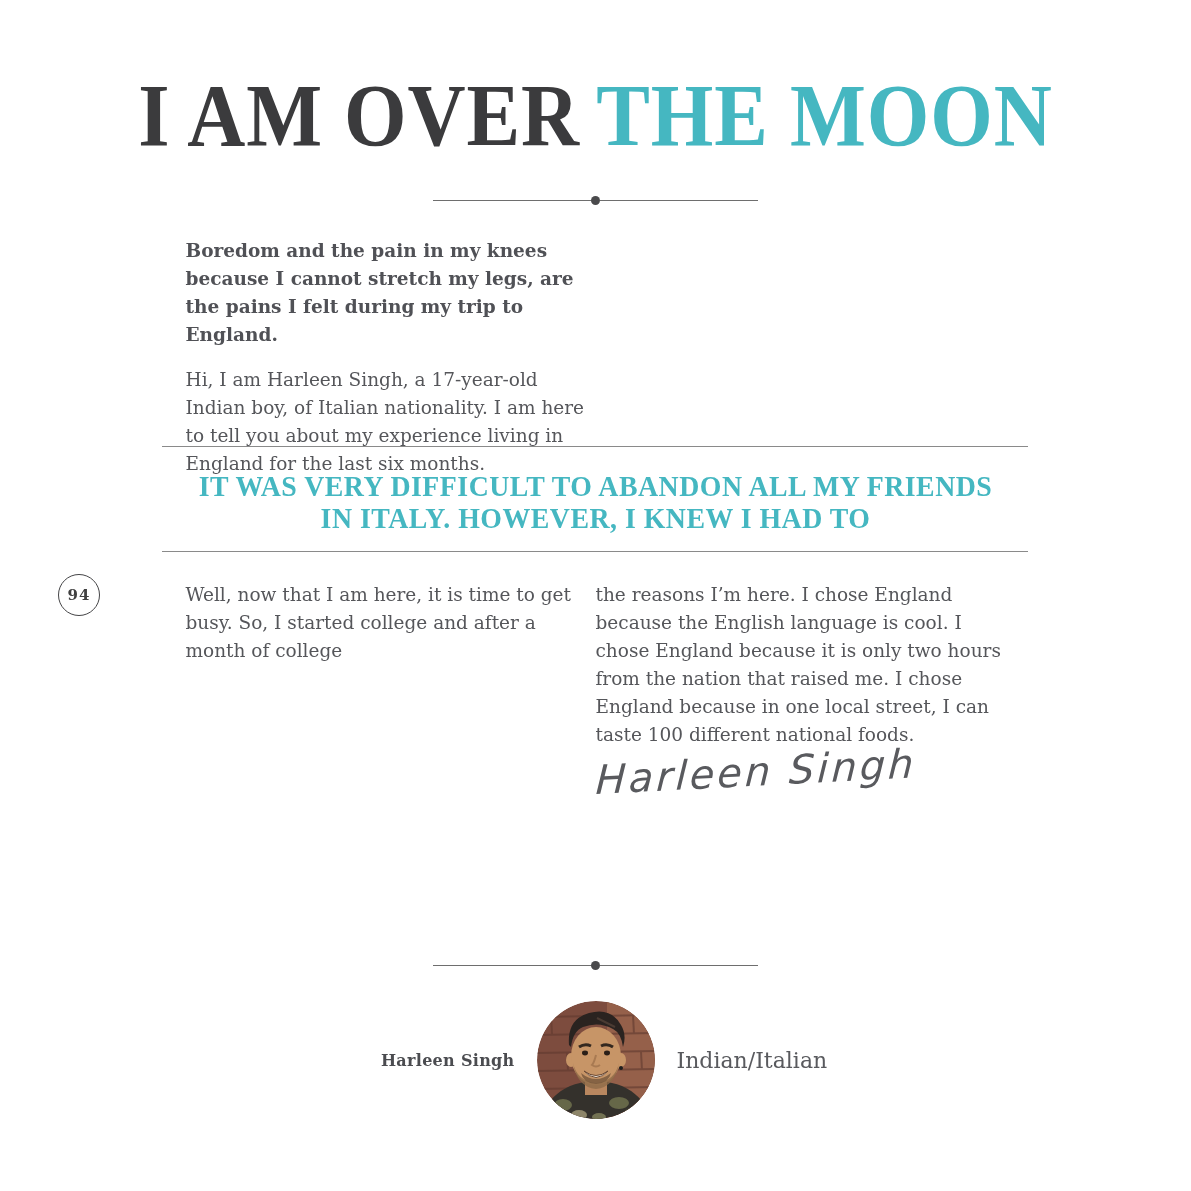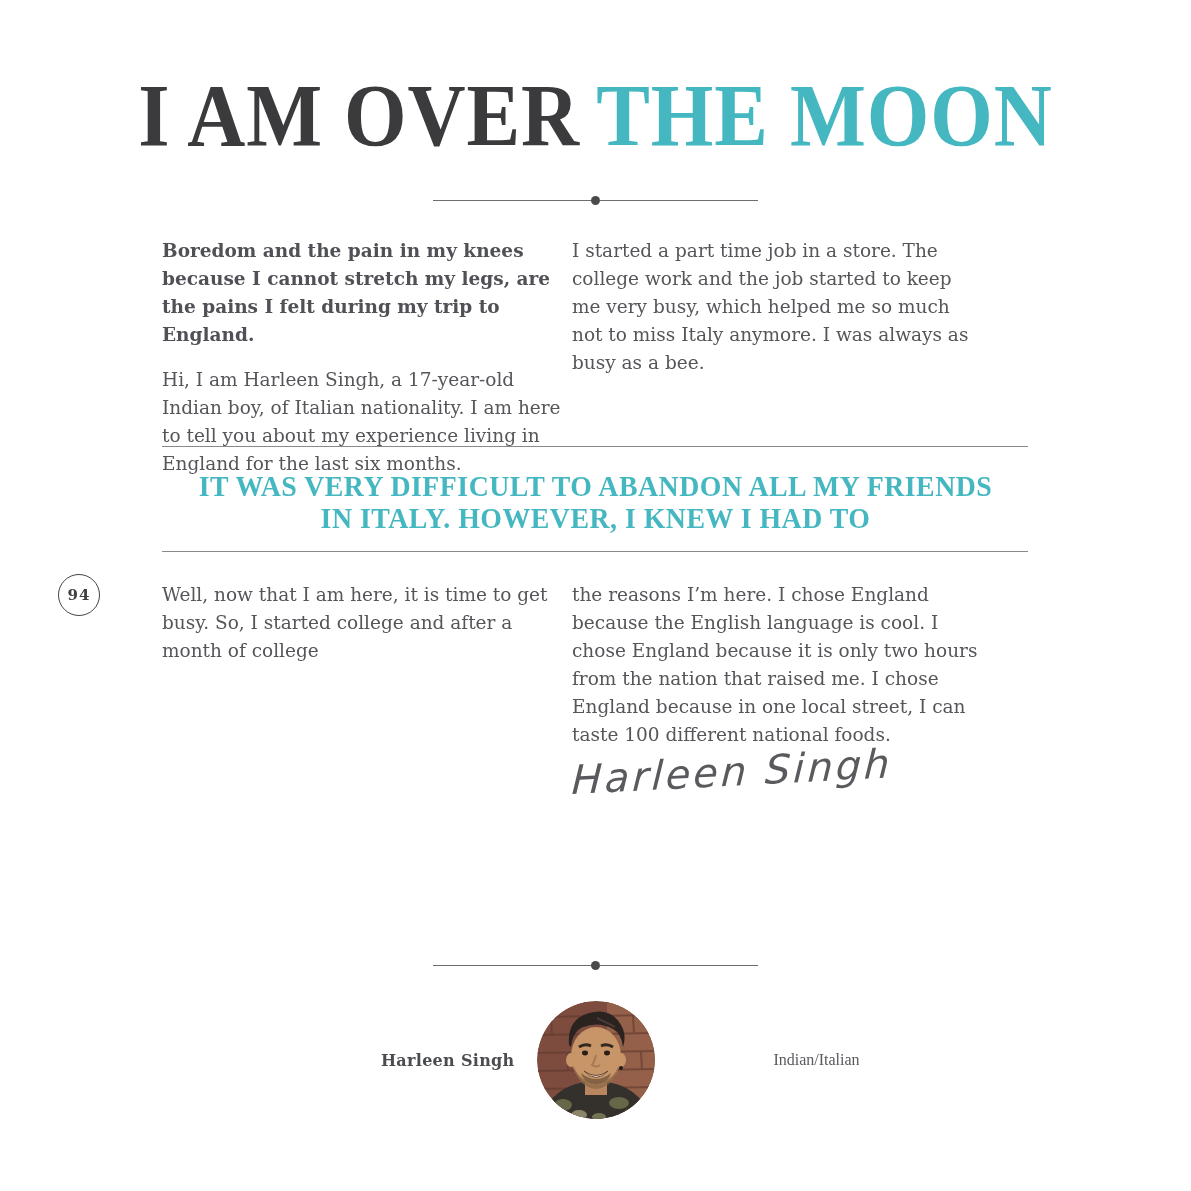--- a/index.html
+++ b/index.html
@@ -30,21 +30,21 @@
   .divider .dot{width:9px;height:9px;border-radius:50%;background:#4a4a4c;}
   .divider-top{top:196px;}
   .divider-bottom{top:961px;}
   
   .rule{position:absolute;left:162px;width:866px;height:1px;background:#8a8a8a;}
   .rule-1{top:446px;}
   .rule-2{top:551px;}
   
   .cols{
     position:absolute;left:162px;width:867px;
-    display:flex;
+    display:flex;justify-content:center;
   }
   .cols-top{top:237px;}
   .cols-bottom{top:581px;}
   .col{width:410px;color:#55565a;font-size:18.5px;line-height:28px;}
   .col p{margin:0 0 17px 0;}
   .col p.intro{font-weight:bold;color:#505156;}
   
   .pullquote{
     position:absolute;top:470px;left:0;width:100%;
     text-align:center;color:#45b7c1;
@@ -74,22 +74,22 @@
   
   .footer{
     position:absolute;top:1001px;left:0;width:100%;
     display:flex;align-items:center;justify-content:center;gap:22px;
   }
   .footer .name{
     width:280px;text-align:right;
     font-weight:bold;font-size:16px;color:#4b4c50;letter-spacing:.3px;
   }
   .footer .nationality{
-    width:280px;text-align:center;
-    font-size:16px;color:#595a5e;font-family:Liberation Serif, serif;
+    width:280px;text-align:left;
+    font-size:22px;color:#595a5e;
   }
   .avatar{
     width:118px;height:118px;border-radius:50%;overflow:hidden;flex:0 0 auto;
   }
 </style>
 </head>
 <body>
 
 <div class="page">
 
@@ -102,21 +102,20 @@
     <span class="dot"></span>
     <span class="line"></span>
   </div>
 
   <div class="cols cols-top">
     <div class="col">
       <p class="intro">Boredom and the pain in my knees because I cannot stretch my legs, are the pains I felt during my trip to England.</p>
       <p>Hi, I am Harleen Singh, a 17-year-old Indian boy, of Italian nationality. I am here to tell you about my experience living in England for the last six months.</p>
     </div>
     <div class="col">
-      <p>I started a part time job in a store. The college work and the job started to keep me very busy, which helped me so much not to miss Italy anymore. I was always as busy as a bee.</p>
     </div>
   </div>
 
   <div class="rule rule-1"></div>
   <div class="pullquote">
     <div>IT WAS VERY DIFFICULT TO ABANDON ALL MY FRIENDS</div>
     <div>IN ITALY. HOWEVER, I KNEW I HAD TO</div>
   </div>
   <div class="rule rule-2"></div>
 

